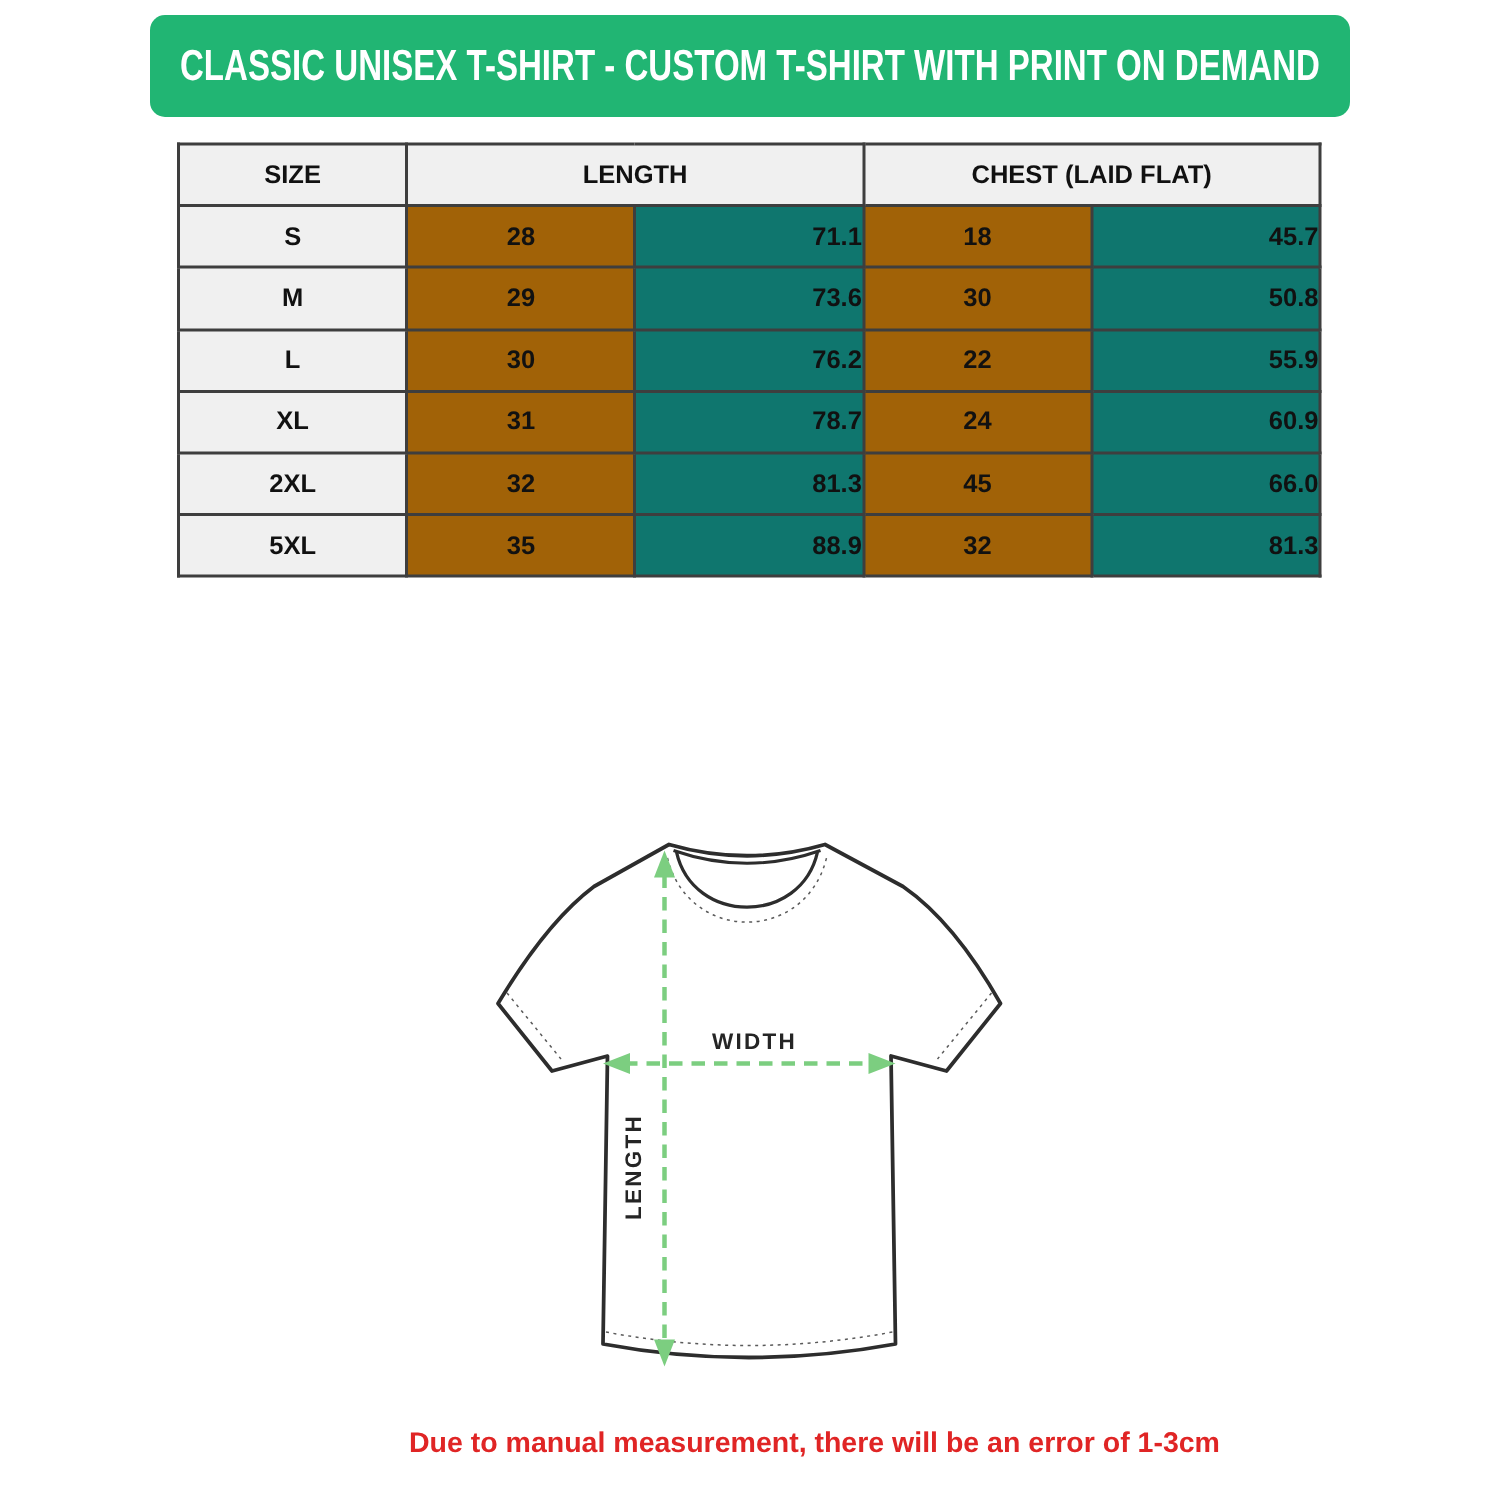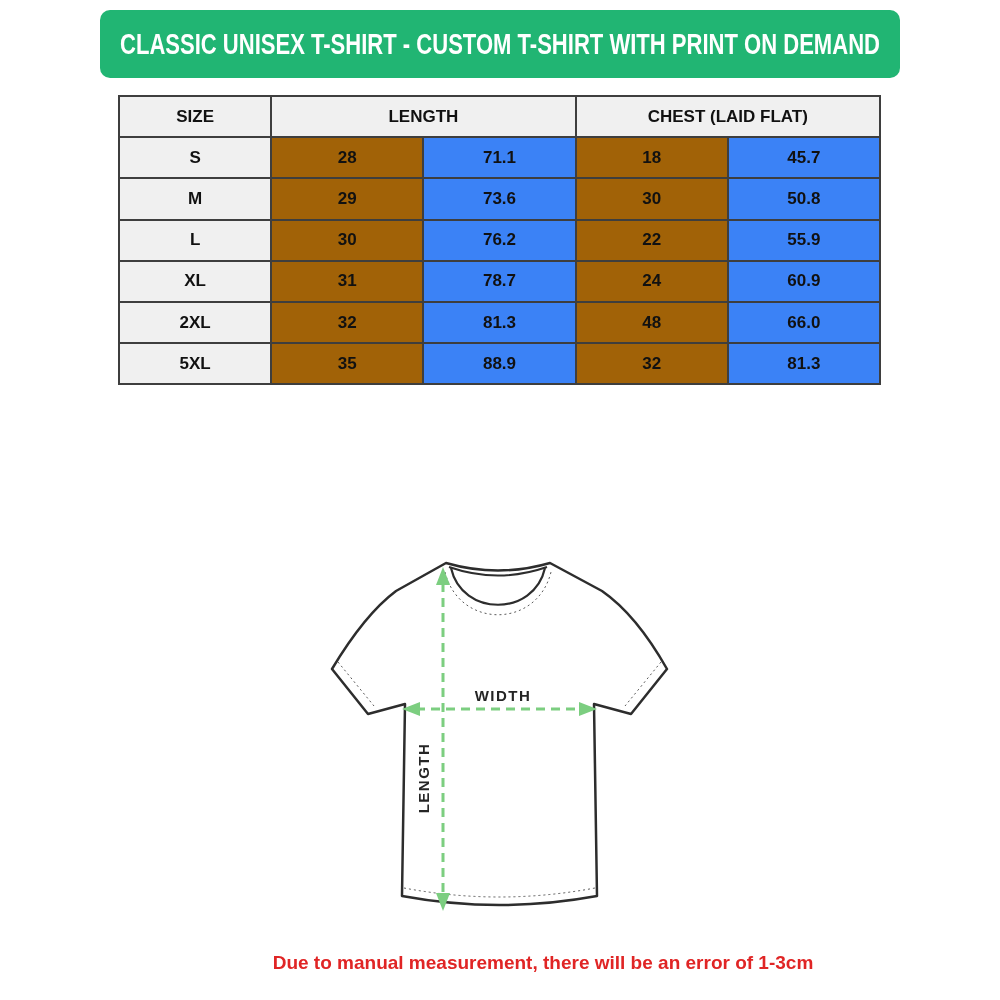--- a/index.html
+++ b/index.html
@@ -44,21 +44,21 @@
   .size-chart th, .size-chart td {
     border: 2px solid #3e3e3e;
     height: 41.2px;
     text-align: center;
     vertical-align: middle;
     font-size: 17px;
     color: #111111;
     background: #a16207;
   }
   .size-chart th { font-weight: bold; background: #f0f0f0; }
-  .size-chart td.g { background: #3b82f6; }
+  .size-chart td.g { background: #0f766e; text-align: right; }
   .size-chart td.size-col { font-weight: bold; background: #f0f0f0; }
   .size-chart td { font-weight: bold; }
   .size-chart col { width: 20%; }
 
   
   .tshirt-wrap {
     position: absolute;
     left: 310px; top: 545px;
     width: 380px; height: 400px;
   }
@@ -132,21 +132,21 @@
         <td class="size-col">XL</td>
         <td>31</td>
         <td class="g">78.7</td>
         <td>24</td>
         <td class="g">60.9</td>
       </tr>
       <tr>
         <td class="size-col">2XL</td>
         <td>32</td>
         <td class="g">81.3</td>
-        <td>48</td>
+        <td>45</td>
         <td class="g">66.0</td>
       </tr>
       <tr>
         <td class="size-col">5XL</td>
         <td>35</td>
         <td class="g">88.9</td>
         <td>32</td>
         <td class="g">81.3</td>
       </tr>
     </tbody>

